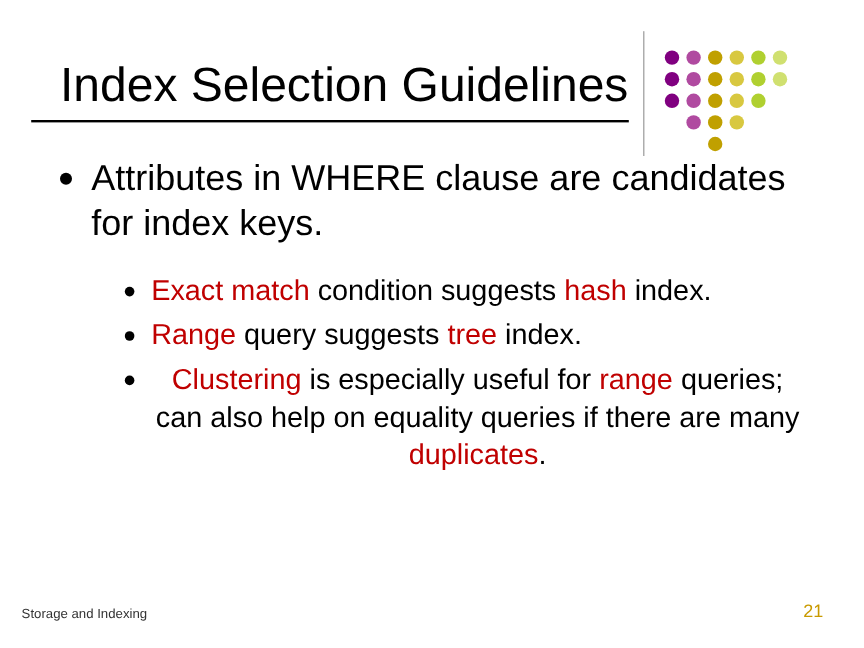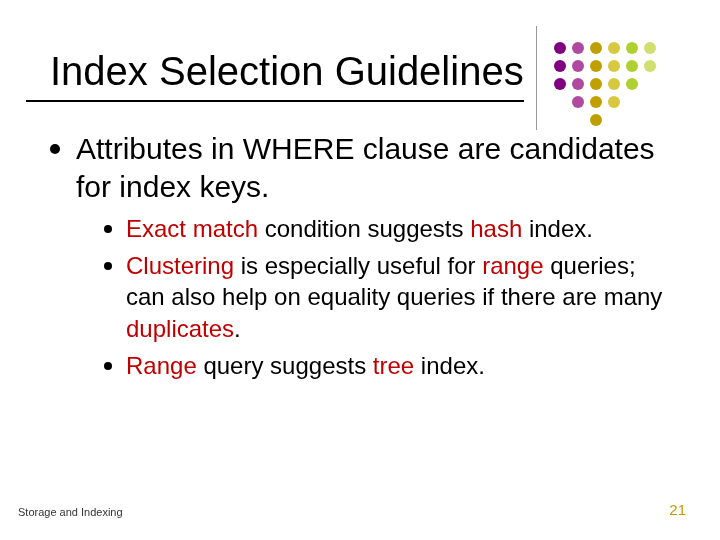--- a/index.html
+++ b/index.html
@@ -27,21 +27,21 @@
     border-top: 2px solid #000;
     width: 498px;
     margin-left: -24px;
     margin-bottom: 28px;
   }
   .bullet-l1 {
     display: flex;
     align-items: flex-start;
     gap: 16px;
     margin-left: 0;
-    margin-bottom: 8px;
+    margin-bottom: 22px;
   }
   .bullet-l1 .dot {
     width: 10px; height: 10px;
     border-radius: 50%;
     background: #000;
     flex: 0 0 10px;
     margin-top: 14px;
   }
   .bullet-l1 .text {
     font-size: 30px;
@@ -58,20 +58,21 @@
     width: 8px; height: 8px;
     border-radius: 50%;
     background: #000;
     flex: 0 0 8px;
     margin-top: 12px;
   }
   .bullet-l2 .text {
     font-size: 24px;
     line-height: 1.3;
     max-width: 560px;
+    text-align: center;
   }
   .kw { color: #c00000; }
   .footer-left {
     position: absolute;
     left: 18px;
     bottom: 22px;
     font-size: 11px;
     font-family: Arial, sans-serif;
     color: #333;
   }
@@ -145,26 +146,26 @@
   <div class="bullet-l2">
     <span class="dot"></span>
     <span class="text">
       <span class="kw">Exact match</span><span> condition suggests </span><span class="kw">hash</span><span> index.</span>
     </span>
   </div>
 
   <div class="bullet-l2">
     <span class="dot"></span>
     <span class="text">
-      <span class="kw">Clustering</span><span> is especially useful for </span><span class="kw">range</span><span> queries; can also help on equality queries if there are many </span><span class="kw">duplicates</span><span>.</span>
+      <span class="kw">Range</span><span> query suggests </span><span class="kw">tree</span><span> index.</span>
     </span>
   </div>
 
   <div class="bullet-l2">
     <span class="dot"></span>
     <span class="text">
-      <span class="kw">Range</span><span> query suggests </span><span class="kw">tree</span><span> index.</span>
+      <span class="kw">Clustering</span><span> is especially useful for </span><span class="kw">range</span><span> queries; can also help on equality queries if there are many </span><span class="kw">duplicates</span><span>.</span>
     </span>
   </div>
 
   <div class="footer-left">Storage and Indexing</div>
   <div class="footer-right">21</div>
 </div>
 
 </body></html>

